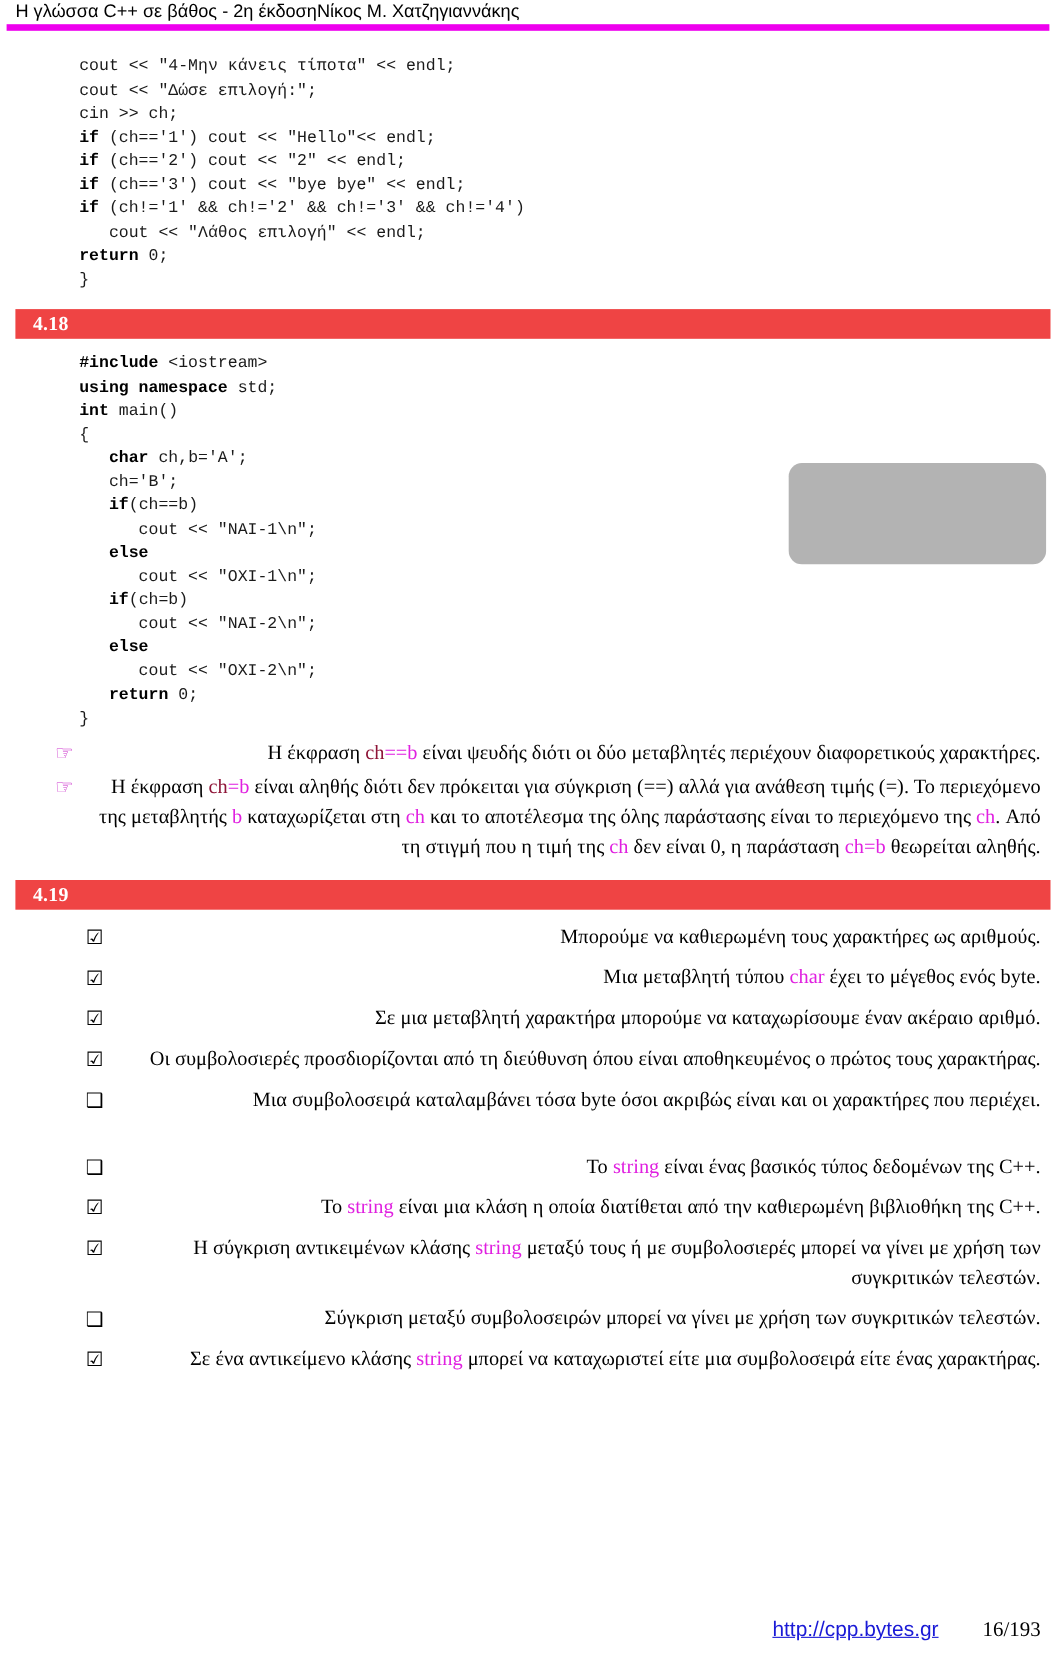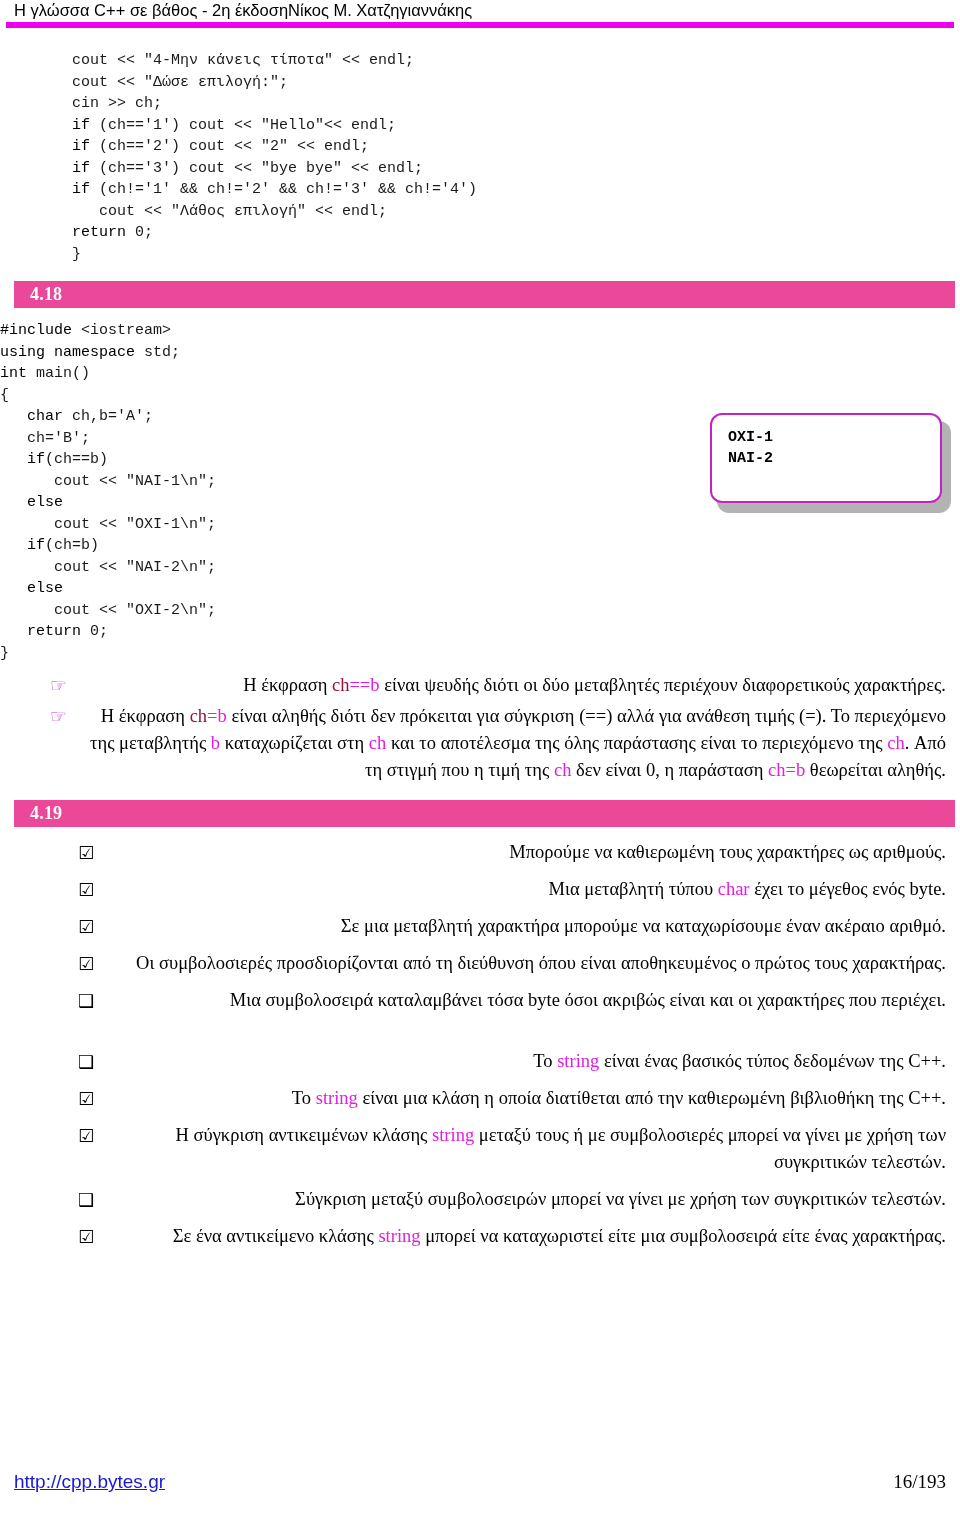--- a/index.html
+++ b/index.html
@@ -51,34 +51,35 @@
 
   
   .code {
     font-family: "Liberation Mono", "DejaVu Sans Mono", monospace;
     font-size: 15px;
     line-height: 21.5px;
     white-space: pre;
     color: #1a1a1a;
     margin: 0;
   }
-  .code .kw { font-weight: normal; color: #000; }
+  .code .kw { font-weight: bold; color: #000; }
   .code-top {
     padding-left: 72px;
   }
   .code-two {
+    padding-left: 72px;
   }
 
   
   .section-bar {
     position: relative;
     margin: 0 0 0 14px;
     width: 941px;
     height: 27px;
-    background: #ec4899;
+    background: #ef4444;
     box-sizing: border-box;
     display: flex;
     align-items: center;
   }
   .section-bar .num {
     color: #ffffff;
     font-family: "Liberation Serif", "DejaVu Serif", serif;
     font-weight: bold;
     font-size: 18px;
     padding-left: 16px;
@@ -171,21 +172,22 @@
 
   
   .page-footer {
     position: absolute;
     left: 0; bottom: 22px;
     width: 960px;
     padding: 0 14px;
     box-sizing: border-box;
     display: flex;
     align-items: baseline;
-    justify-content: space-between;
+    justify-content: flex-end;
+    gap: 40px;
   }
   .footer-url {
     font-family: "Liberation Sans", "DejaVu Sans", sans-serif;
     font-size: 19px;
     color: #1a1ad6;
     white-space: nowrap;
   }
   .footer-page {
     font-family: "Liberation Serif", "DejaVu Serif", serif;
     font-size: 19px;
@@ -313,22 +315,18 @@
       <li class="bullet-item">
         <span class="bullet-icon check">☑</span>
         <span class="bullet-text">Σε ένα αντικείμενο κλάσης <span class="mag">string</span> μπορεί να καταχωριστεί είτε μια συμβολοσειρά είτε ένας χαρακτήρας.</span>
       </li>
     </ul>
 
 </div>
 
 <div class="output-box-wrap">
   <div class="output-box-shadow"></div>
-  <div class="output-box">
-    <div class="output-line">OXI-1</div>
-    <div class="output-line">NAI-2</div>
-  </div>
 </div>
 
 <div class="page-footer">
   <a class="footer-url" href="#">http://cpp.bytes.gr</a>
   <span class="footer-page">16/193</span>
 </div>
 
 </body></html>

